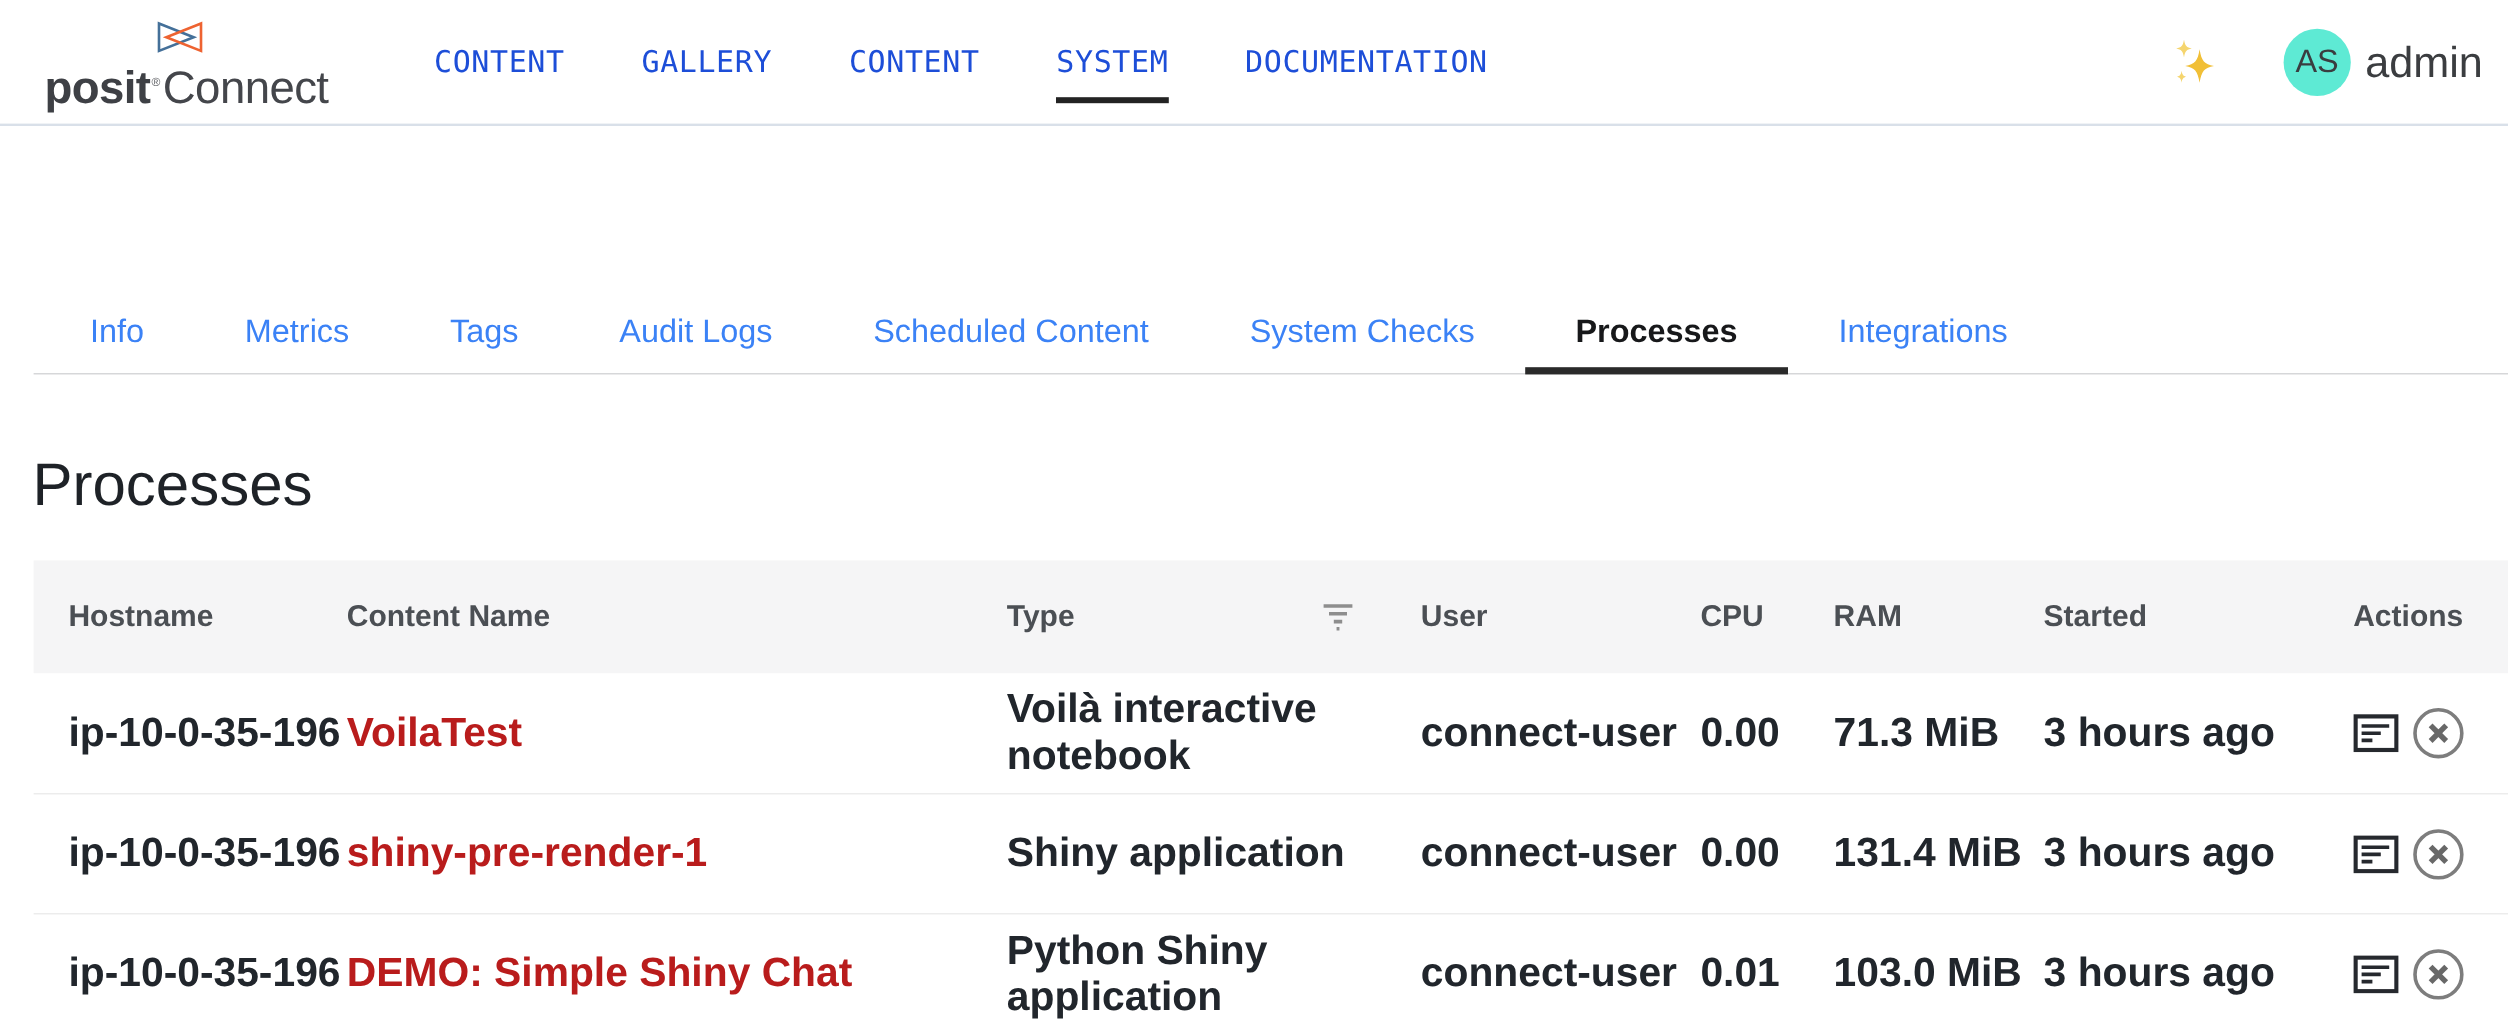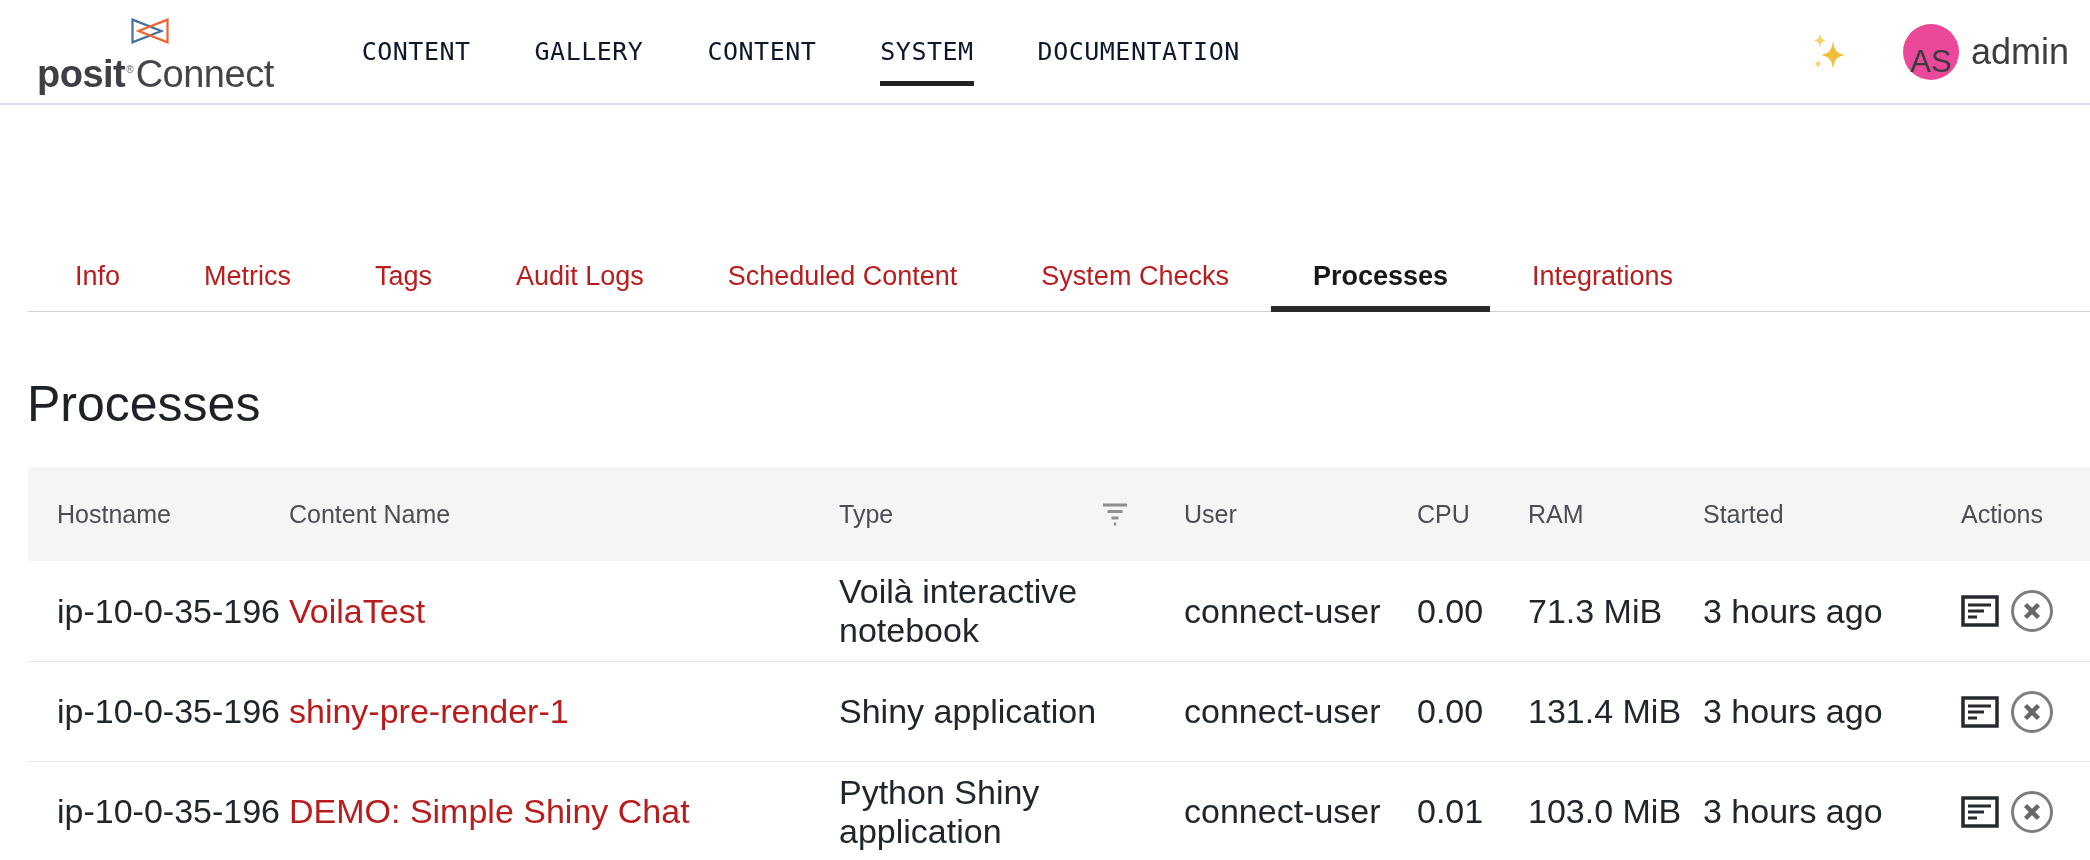--- a/index.html
+++ b/index.html
@@ -20,60 +20,60 @@
   .logo { display: flex; align-items: center; margin-left: 27px; cursor: pointer; flex-direction: column; }
   .logo-mark { width: 42px; height: 44px; margin-top: 2px; }
   .logo-text { margin-left: 10px; font-size: 38px; color: #3e4045; white-space: nowrap; }
   .logo-posit { font-weight: 700; letter-spacing: -0.5px; }
   .logo-reg { font-size: 10px; vertical-align: super; color: #5a5c60; margin: 0 2px 0 1px; }
   .logo-connect { font-weight: 400; color: #44464b; letter-spacing: -0.5px; }
 
   .mainnav {
     display: flex; gap: 64px; margin-left: 88px;
     font-family: "DejaVu Sans Mono", monospace;
-    font-size: 25px; color: #0f172a; letter-spacing: 0.5px;
+    font-size: 25px; color: #1d4ed8; letter-spacing: 0.5px;
   }
   .nav-item { position: relative; cursor: pointer; line-height: 25px; }
   .nav-item.active::after {
     content: ""; position: absolute; left: 0; right: 0; bottom: -22px;
     height: 5px; background: #232323;
   }
 
   .top-right { margin-left: auto; display: flex; align-items: center; margin-right: 21px; }
   .sparkles { width: 36px; height: 40px; margin-right: 56px; cursor: pointer; }
   .avatar {
     width: 56px; height: 56px; border-radius: 50%;
-    background: #ec4899; color: #3a3d40;
-    display: flex; align-items: flex-end; justify-content: center;
-    font-size: 31px; margin-right: 12px; cursor: pointer;
+    background: #5eead4; color: #3a3d40;
+    display: flex; align-items: center; justify-content: center;
+    font-size: 27px; margin-right: 12px; cursor: pointer;
   }
   .username { font-size: 36px; color: #3b3d40; cursor: pointer; }
 
   
   .tabbar-wrap { margin: 136px 0 0 28px; border-bottom: 1px solid #cdced0; }
   .tabbar { display: flex; padding-left: 5px; }
   .tab {
     height: 70px; display: flex; align-items: center;
-    padding: 0 42px; font-size: 27px; color: #b91c1c;
+    padding: 0 42px; font-size: 27px; color: #3b82f6;
     position: relative; cursor: pointer; white-space: nowrap;
   }
   .tab.active { color: #17181a; font-weight: 700; }
   .tab.active::after {
     content: ""; position: absolute; left: 0; right: 0; bottom: -1px;
     height: 6px; background: #2a2a2a;
   }
 
   
   .page-title {
     margin: 62px 0 0 27px;
     font-size: 50px; font-weight: 400; color: #1e2227; line-height: 60px;
   }
 
   
-  .process-table { margin: 33px 0 0 28px; }
+  .process-table { margin: 33px 0 0 28px; font-weight: bold; }
   .thead, .row {
     display: grid;
     grid-template-columns: 232px 550px 345px 233px 111px 175px 258px 1fr;
     align-items: center;
     padding-left: 29px;
   }
   .thead {
     height: 94px; background: #f5f5f6;
     font-size: 25px; color: #4b4f54;
   }

